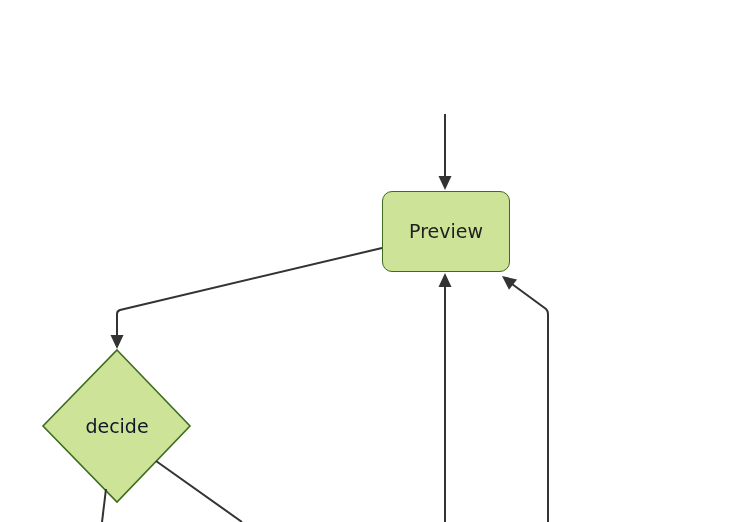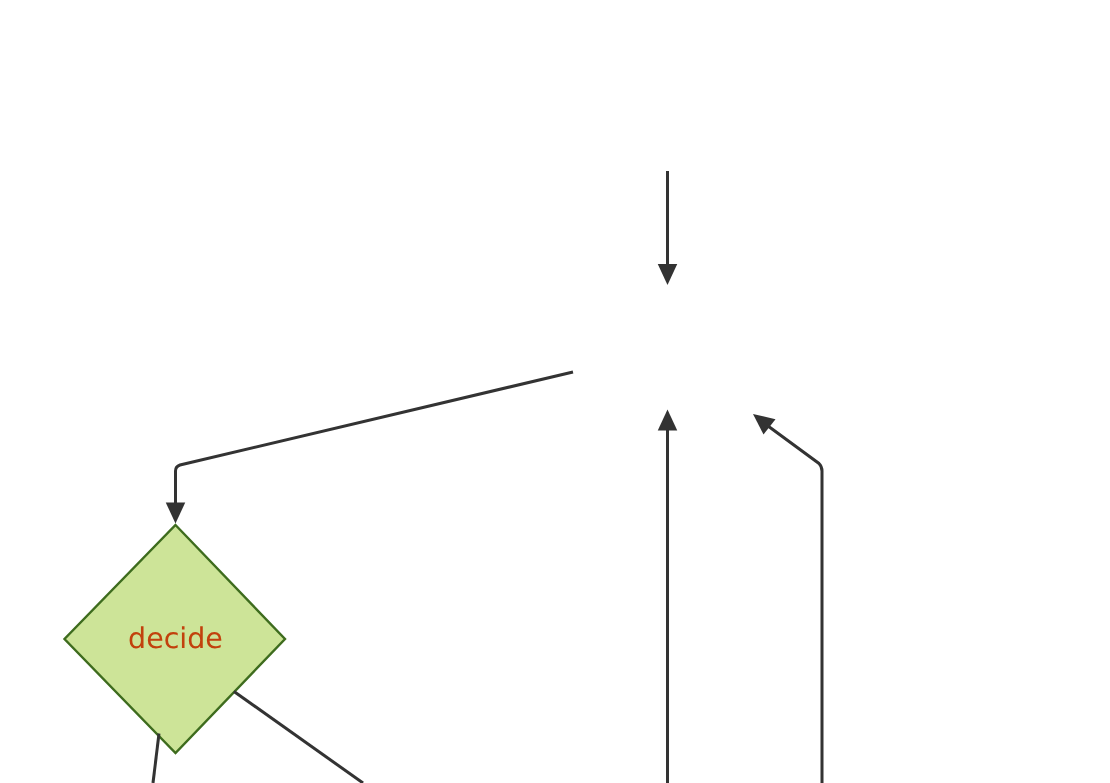--- a/index.html
+++ b/index.html
@@ -59,21 +59,21 @@
     width: 128px; height: 81px;
     border-radius: 10px;
   }
   .diamond-label {
     position: absolute;
     left: 43px; top: 350px;
     width: 148px; height: 152px;
     display: flex;
     align-items: center;
     justify-content: center;
-    color: #c2410c;
+    color: #0f172a;
     font-size: 19px;
     pointer-events: none;
   }
 </style>
 </head>
 <body>
 
 <div class="canvas">
 
   <svg class="edge-layer" width="740" height="522" viewBox="0 0 740 522">
@@ -90,18 +90,21 @@
     <path class="edge" d="M548,522 L548,314 Q548,311 546,309 L512,284"></path>
     <polygon class="arrowhead" points="502,276 509,289.7 517,279.5"></polygon>
 
     <polygon class="diamond-shape" points="117,350 190,426 117,502 43,426"></polygon>
 
     <path class="edge" d="M106,489 L102,522"></path>
     <path class="edge" d="M156,461 L242,522"></path>
   </svg>
 
 
+  <div class="node rounded-node">
+    <span>Preview</span>
+  </div>
 
   <div class="diamond-label">
     <span>decide</span>
   </div>
 
 </div>
 
 </body></html>

